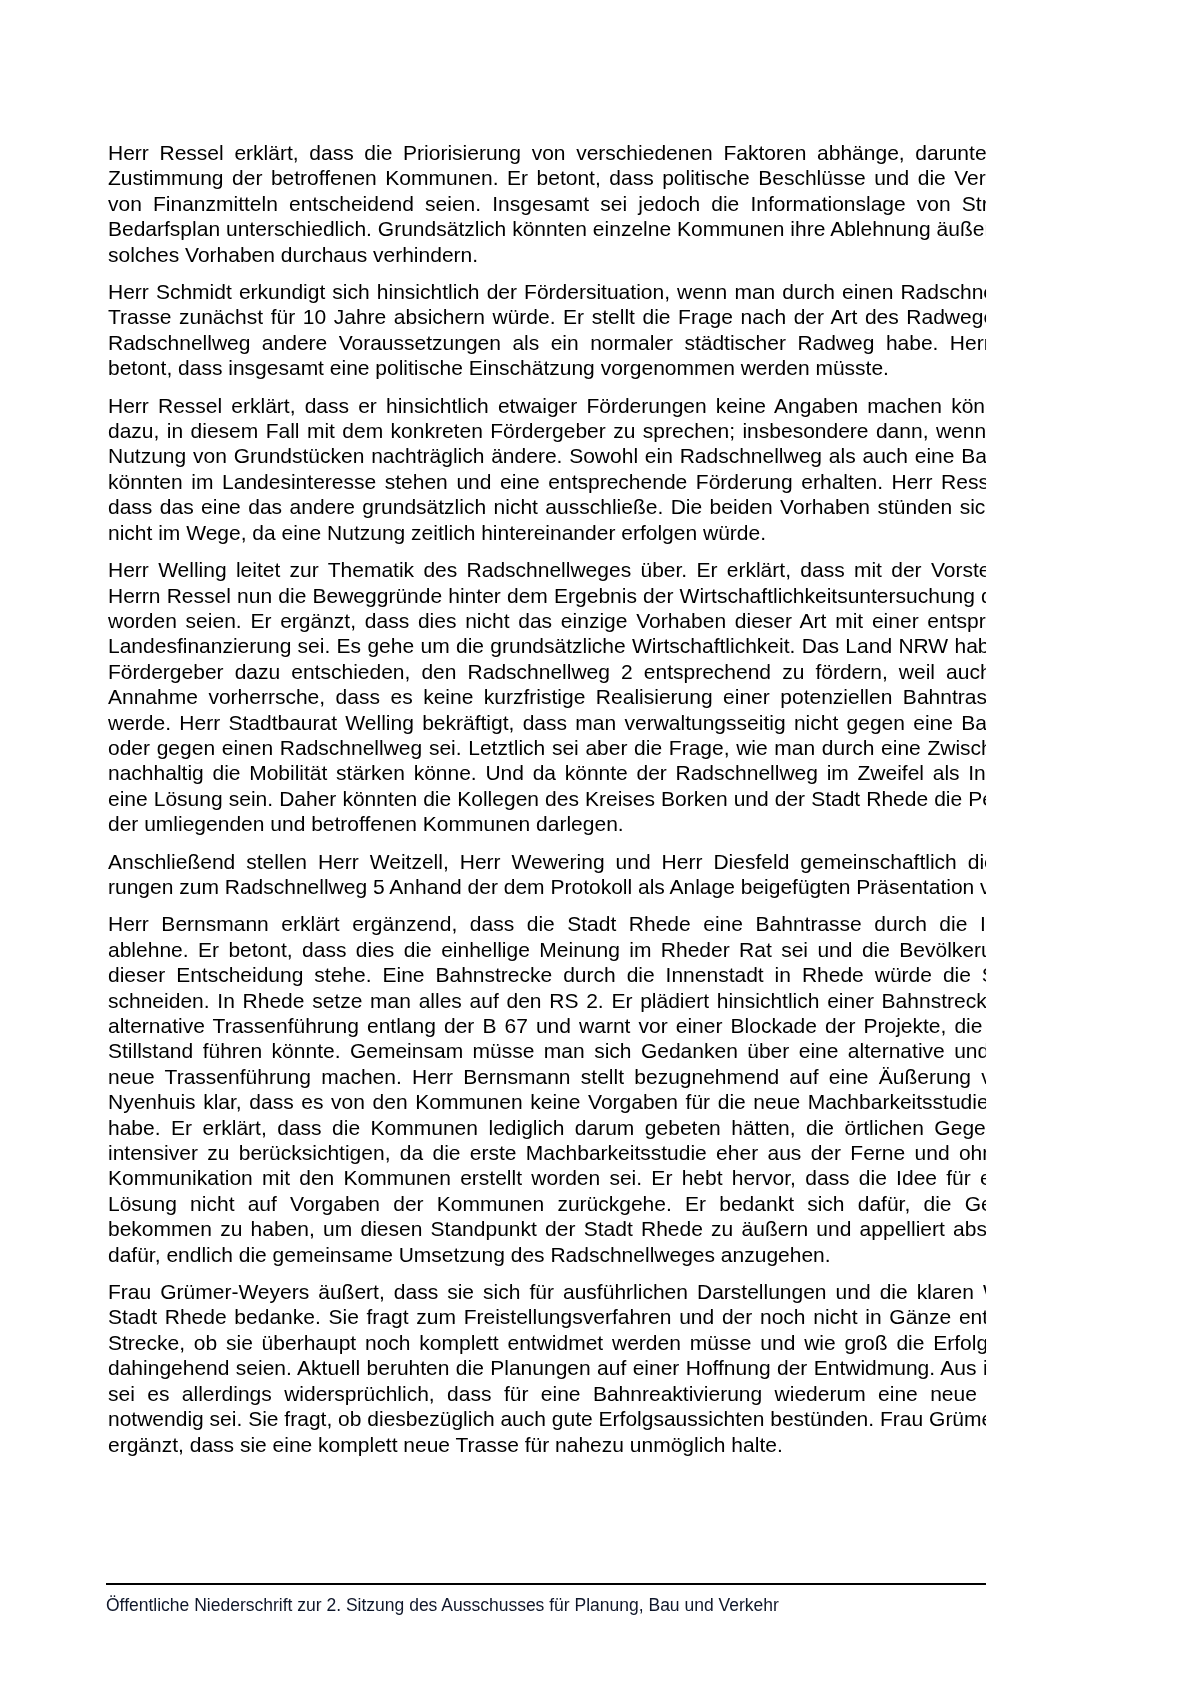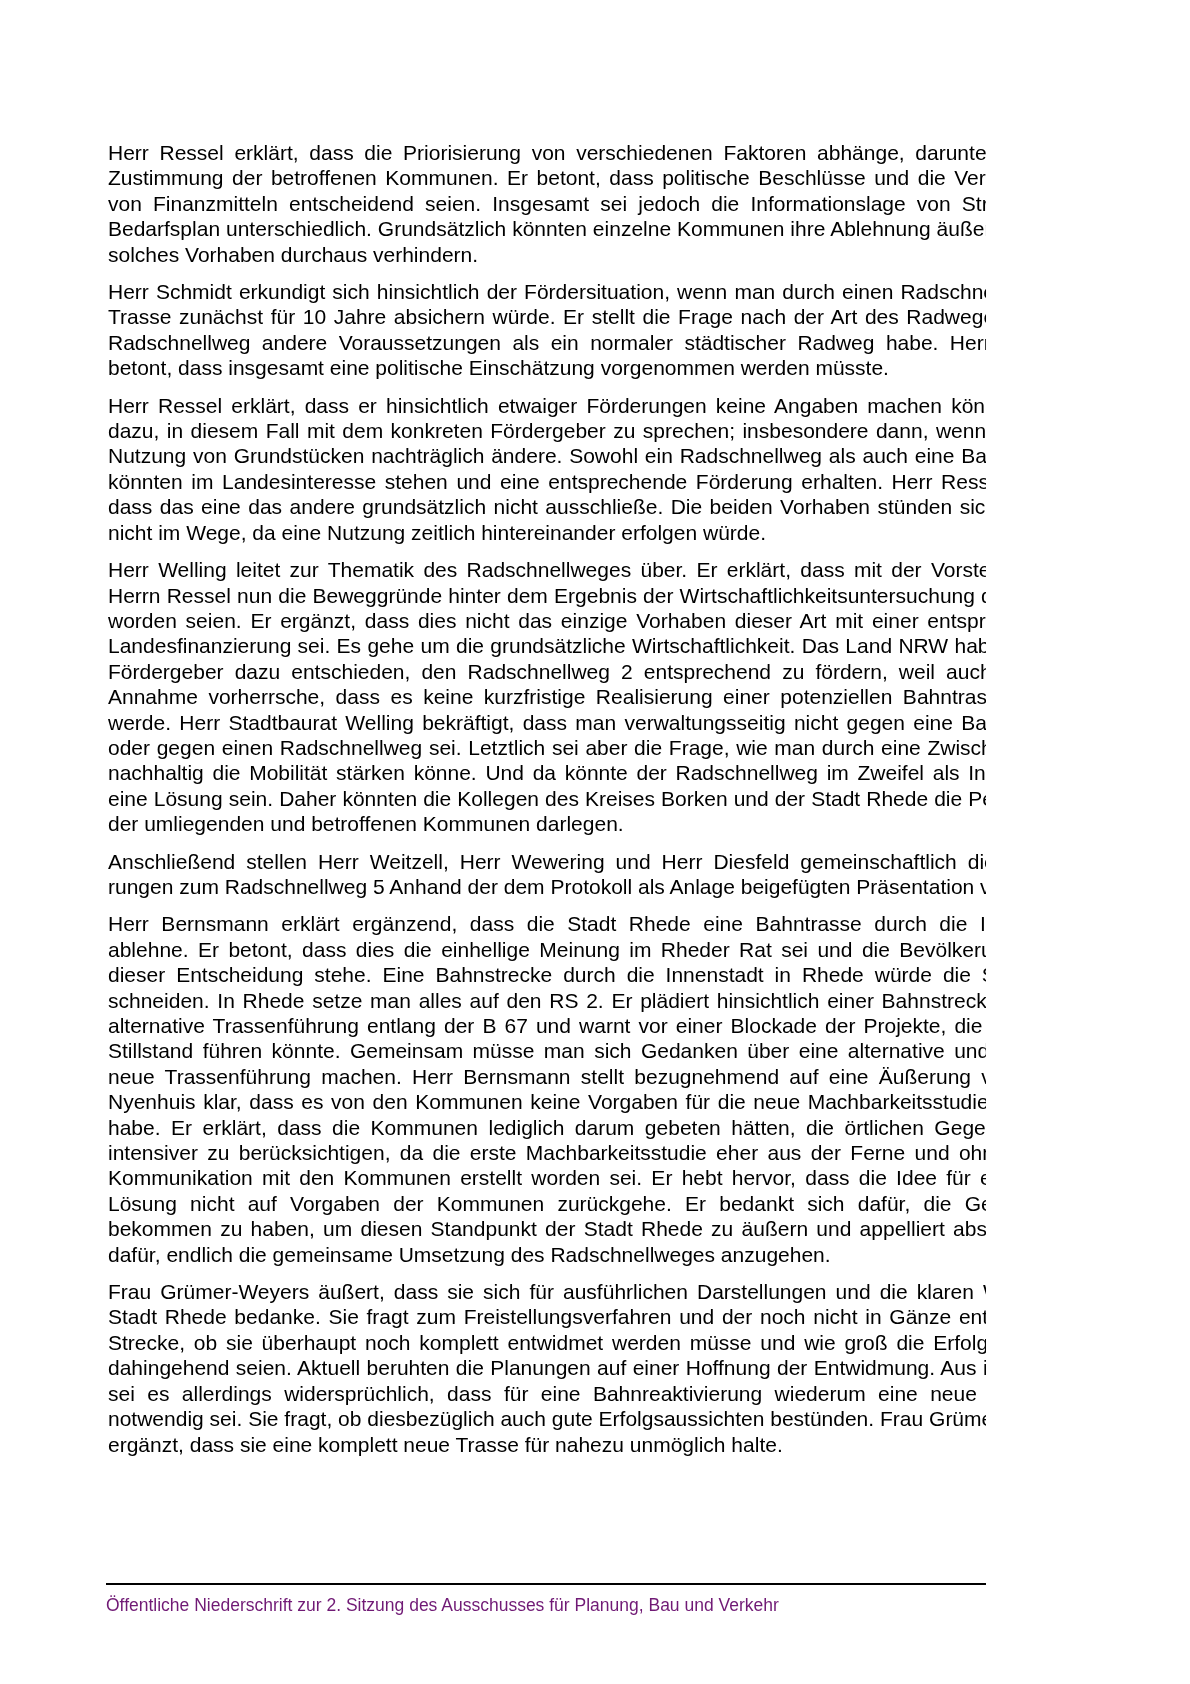--- a/index.html
+++ b/index.html
@@ -40,21 +40,21 @@
     height: 0;
     border-top: 2px solid #000000;
   }
   .footer-row {
     display: flex;
     justify-content: space-between;
     align-items: baseline;
     padding-top: 9px;
     font-size: 17.5px;
     line-height: 22px;
-    color: #701a75;
+    color: #0f172a;
   }
 </style>
 </head>
 <body>
 
 <div class="page">
   <div class="content">
     <p class="para">Herr Ressel erklärt, dass die Priorisierung von verschiedenen Faktoren abhänge, darunter u.a. die Zustimmung der betroffenen Kommunen. Er betont, dass politische Beschlüsse und die Verfügbar­keit von Finanzmitteln entscheidend seien. Insgesamt sei jedoch die Informationslage von Strecken im Bedarfsplan unterschiedlich. Grundsätzlich könnten einzelne Kommunen ihre Ablehnung äußern und ein solches Vorhaben durchaus verhindern.</p>
     <p class="para">Herr Schmidt erkundigt sich hinsichtlich der Fördersituation, wenn man durch einen Radschnellweg die Trasse zunächst für 10 Jahre absichern würde. Er stellt die Frage nach der Art des Radweges, da ein Radschnellweg andere Voraussetzungen als ein normaler städtischer Radweg habe. Herr Schmidt betont, dass insgesamt eine politische Einschätzung vorgenommen werden müsste.</p>
     <p class="para">Herr Ressel erklärt, dass er hinsichtlich etwaiger Förderungen keine Angaben machen könne. Er rät dazu, in diesem Fall mit dem konkreten Fördergeber zu sprechen; insbesondere dann, wenn sich eine Nutzung von Grundstücken nachträglich ändere. Sowohl ein Radschnellweg als auch eine Bahnstrecke könnten im Landesinteresse stehen und eine entsprechende Förderung erhalten. Herr Ressel erklärt, dass das eine das andere grundsätzlich nicht ausschließe. Die beiden Vorhaben stünden sich deshalb nicht im Wege, da eine Nutzung zeitlich hintereinander erfolgen würde.</p>

